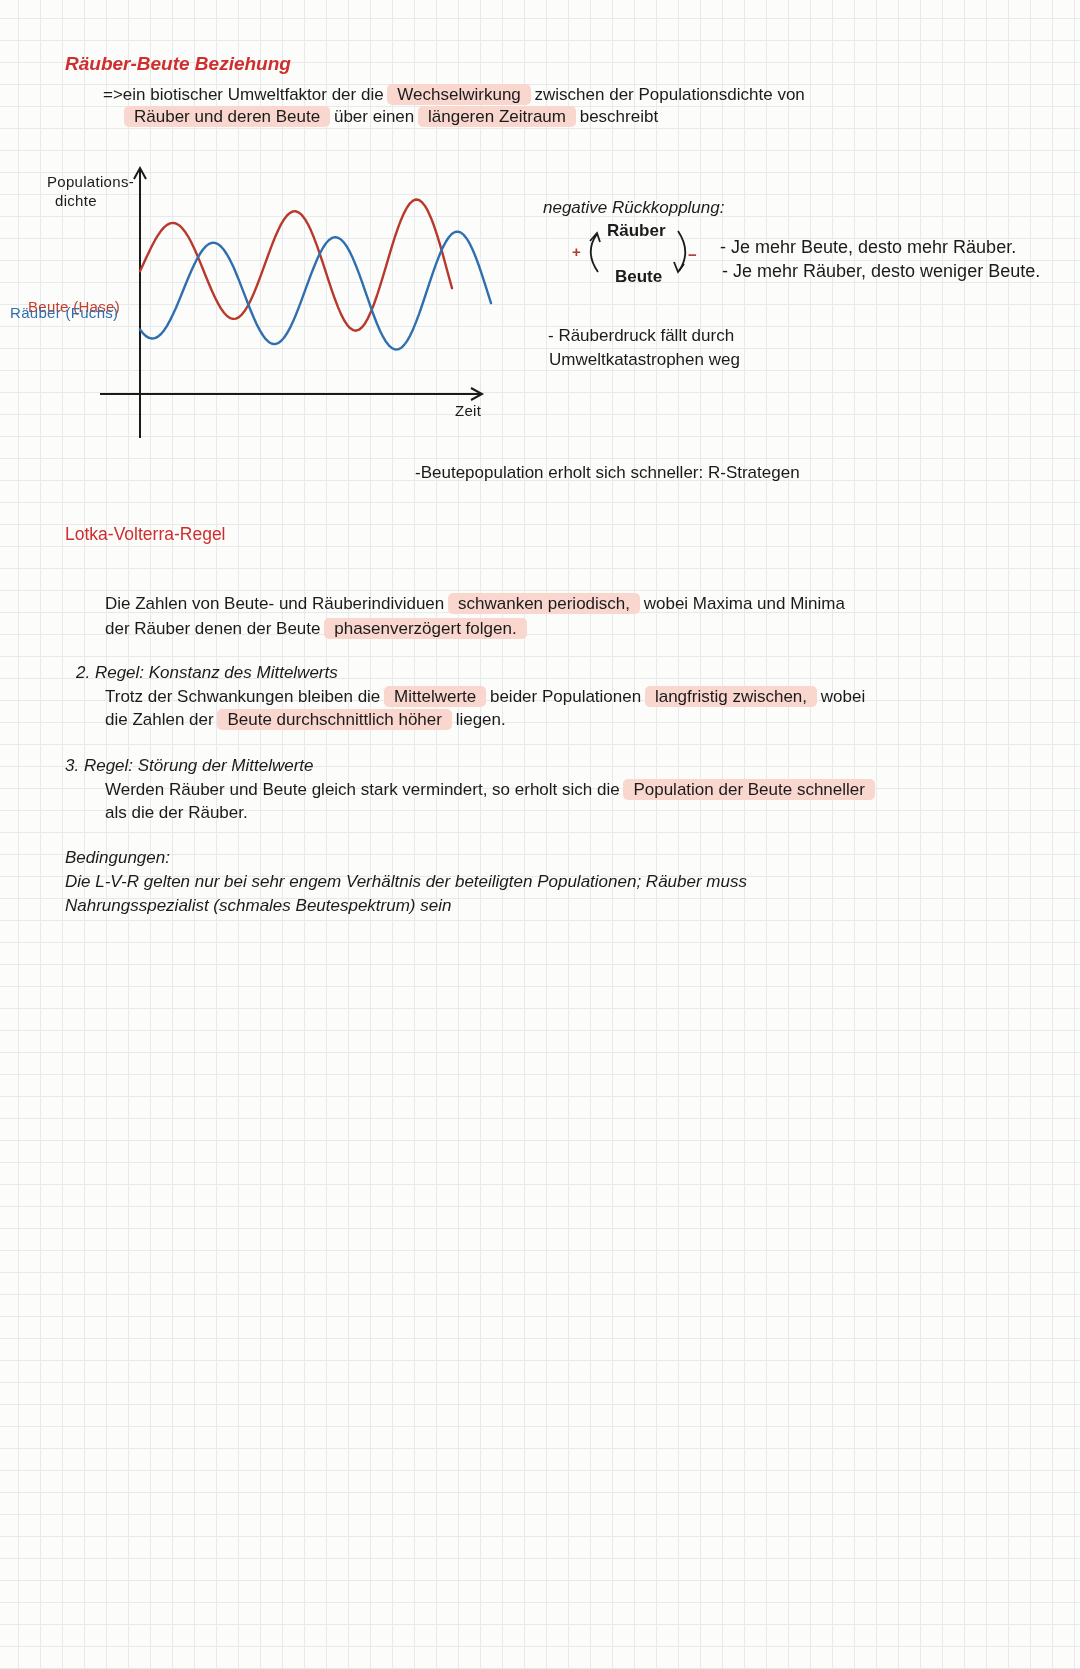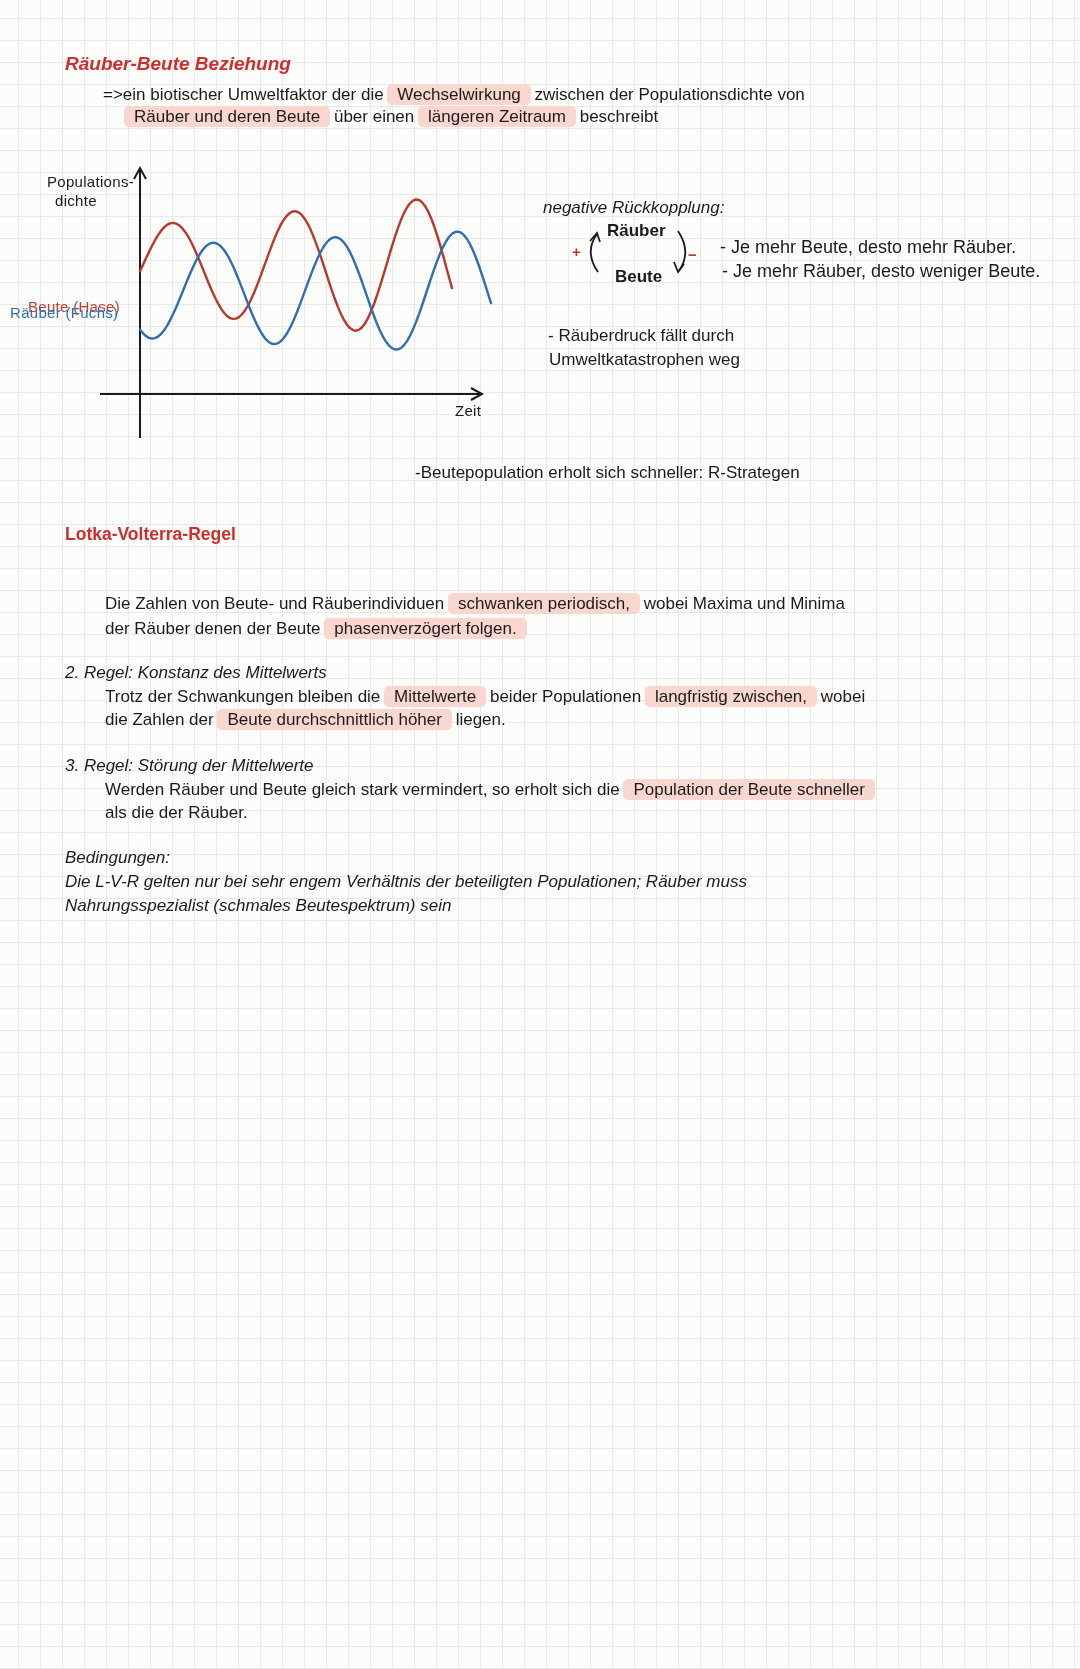--- a/index.html
+++ b/index.html
@@ -12,21 +12,21 @@
       linear-gradient(#e8e9eb 1px, transparent 1px),
       linear-gradient(90deg, #e8e9eb 1px, transparent 1px);
     background-size:22px 22px;
     background-position:-4px -4px;
     font-family:"Liberation Sans", sans-serif;
     color:#1b1b1b;
     overflow:hidden;
   }
   .line{position:absolute;white-space:nowrap;font-size:17px;line-height:1.25;}
   .title{font-size:19px;font-weight:700;color:#cf2e2e;font-style:italic;}
-  .red-heading{font-size:17.5px;font-weight:700;color:#cf2e2e;}
+  .red-heading{font-size:17.5px;font-weight:400;color:#cf2e2e;}
   .italic{font-style:italic;}
   .bold{font-weight:700;}
   .hand{font-size:15px;letter-spacing:.3px;}
   .hand-red{color:#c43e2f;}
   .hand-blue{color:#2f6fae;}
   .note{font-size:18px;}
   .sign{font-size:15px;font-weight:700;color:#b03a2e;}
   .hl{background:#f9d7cf;border-radius:5px;padding:1px 10px;margin:0 -1px;}
   .sketch{position:absolute;left:0;top:0;width:1080px;height:1669px;pointer-events:none;}
 </style>
@@ -69,21 +69,21 @@
   <div class="line" style="left:548px;top:325px;">- Räuberdruck fällt durch</div>
   <div class="line" style="left:549px;top:349px;">Umweltkatastrophen weg</div>
 
   <div class="line" style="left:415px;top:462px;">-Beutepopulation erholt sich schneller: R-Strategen</div>
 
   <div class="line red-heading" style="left:65px;top:524px;">Lotka-Volterra-Regel</div>
 
   <div class="line" style="left:105px;top:593px;"><span>Die Zahlen von Beute- und Räuberindividuen </span><span class="hl">schwanken periodisch,</span><span> wobei Maxima und Minima</span></div>
   <div class="line" style="left:105px;top:618px;"><span>der Räuber denen der Beute </span><span class="hl">phasenverzögert folgen.</span></div>
 
-  <div class="line italic" style="left:65px;top:662px;text-align:center;">2. Regel: Konstanz des Mittelwerts</div>
+  <div class="line italic" style="left:76px;top:662px;text-align:center;">2. Regel: Konstanz des Mittelwerts</div>
   <div class="line" style="left:105px;top:686px;"><span>Trotz der Schwankungen bleiben die </span><span class="hl">Mittelwerte</span><span> beider Populationen </span><span class="hl">langfristig zwischen,</span><span> wobei</span></div>
   <div class="line" style="left:105px;top:709px;"><span>die Zahlen der </span><span class="hl">Beute durchschnittlich höher</span><span> liegen.</span></div>
 
   <div class="line italic" style="left:65px;top:755px;">3. Regel: Störung der Mittelwerte</div>
   <div class="line" style="left:105px;top:779px;"><span>Werden Räuber und Beute gleich stark vermindert, so erholt sich die </span><span class="hl">Population der Beute schneller</span></div>
   <div class="line" style="left:105px;top:802px;"><span>als die der Räuber.</span></div>
 
   <div class="line italic" style="left:65px;top:847px;">Bedingungen:</div>
   <div class="line italic" style="left:65px;top:871px;">Die L-V-R gelten nur bei sehr engem Verhältnis der beteiligten Populationen; Räuber muss</div>
   <div class="line italic" style="left:65px;top:895px;">Nahrungsspezialist (schmales Beutespektrum) sein</div>

